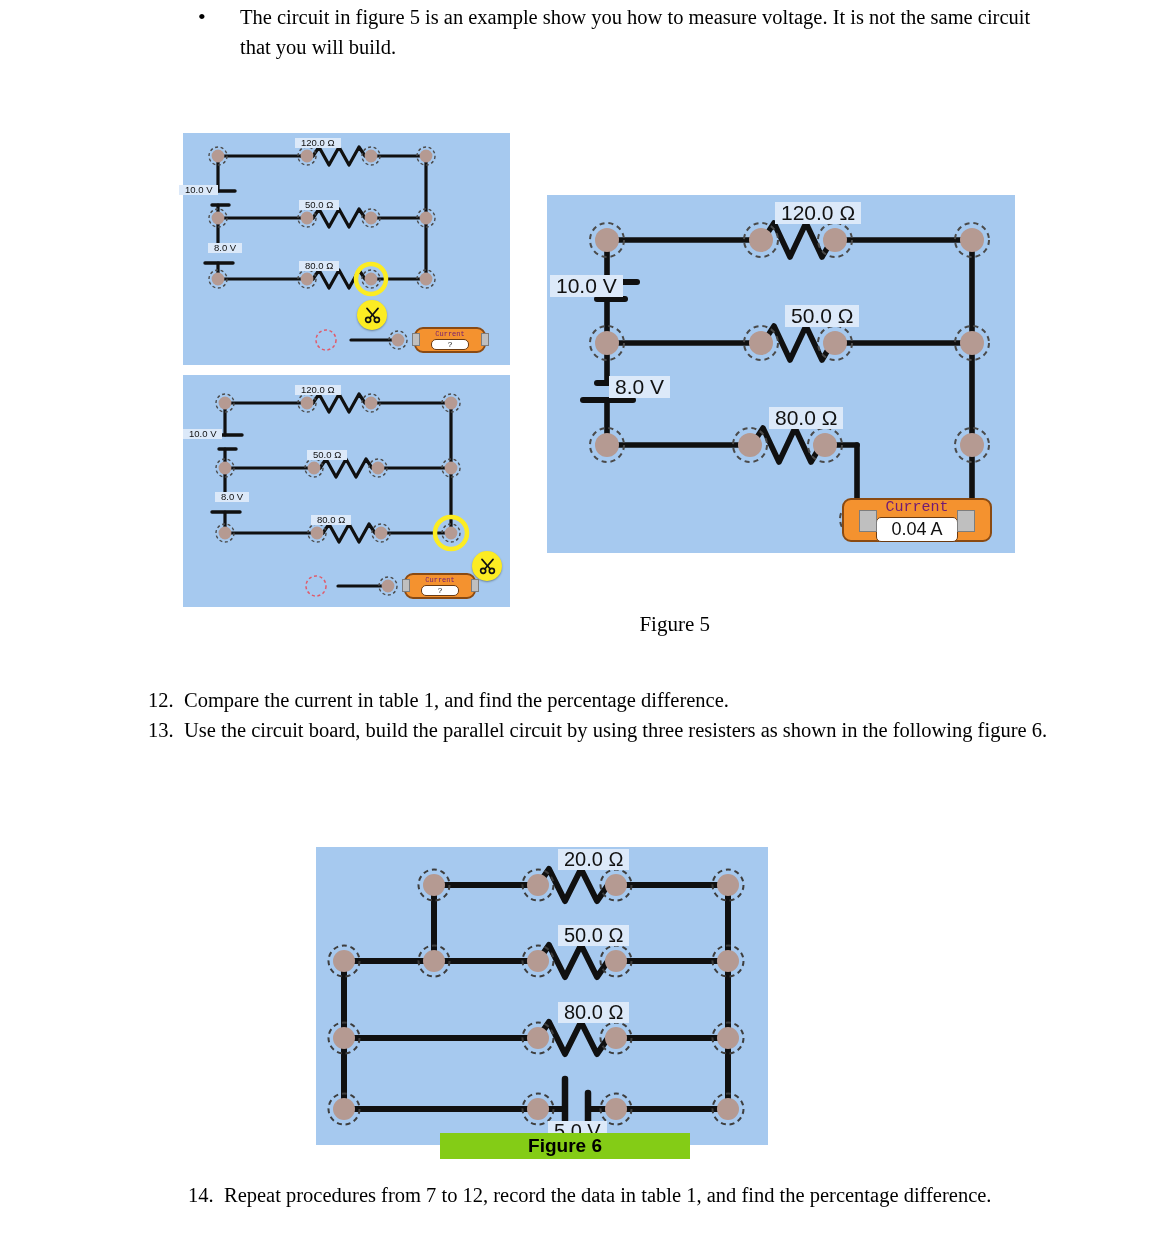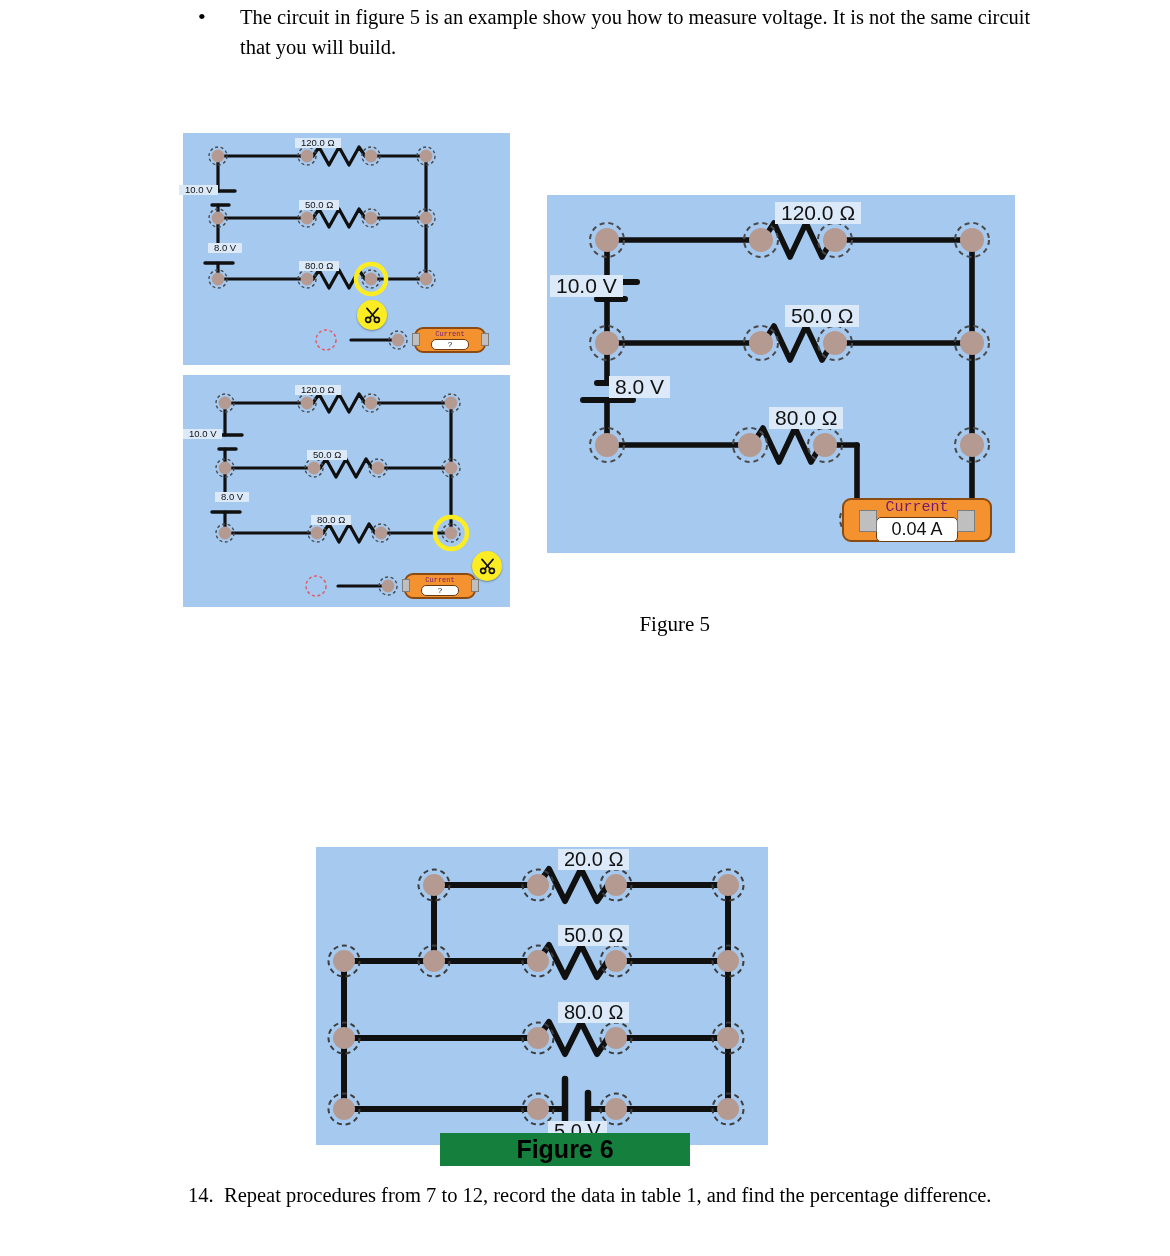--- a/index.html
+++ b/index.html
@@ -34,22 +34,22 @@
   .numlist2 .txt{ flex:1 1 auto; }
 
   .fig-caption{
     position:absolute; font-size:21px; text-align:center;
   }
   #fig5-caption{ left:470px; top:612px; width:240px;text-align:right; }
 
   #fig6-caption{
     left:440px; top:1133px; width:250px;
     font-family:"Liberation Sans", sans-serif;
-    font-weight:bold; font-size:25px;
-    background:#15803d; z-index:40; padding:2px 0;
+    font-weight:bold; font-size:19px;
+    background:#84cc16; z-index:40; padding:2px 0;
   }
 
   
   .panel{
     position:absolute;
     background:#a6c9ef;
     overflow:visible;
   }
   .panel svg{ display:block; overflow:visible; }
 
@@ -344,20 +344,28 @@
     <div class="amm-title">Current</div>
     <div class="amm-read">0.04 A</div>
   </div>
   <div class="amm-tab" style="left:312px; top:315px; width:18px; height:22px;"></div>
   <div class="amm-tab" style="left:410px; top:315px; width:18px; height:22px;"></div>
 </div>
 
 <div class="fig-caption" id="fig5-caption">Figure 5</div>
 
 <div class="numlist">
+  <div class="row">
+    <span class="num">12.</span>
+    <span class="txt">Compare the current in table 1, and find the percentage difference.</span>
+  </div>
+  <div class="row">
+    <span class="num">13.</span>
+    <span class="txt">Use the circuit board, build the parallel circuit by using three resisters as shown in the following figure 6.</span>
+  </div>
 </div>
 
 <div class="panel" id="panel-fig6" style="left:316px; top:847px; width:452px; height:298px;">
   <svg width="452" height="298" viewBox="0 0 452 298">
     <defs>
       <g id="nodeF6">
         <circle r="15.5" fill="none" stroke="#3d3d3d" stroke-width="2" stroke-dasharray="5 3.8"></circle>
         <circle r="11" fill="#b59a92"></circle>
       </g>
     </defs>

